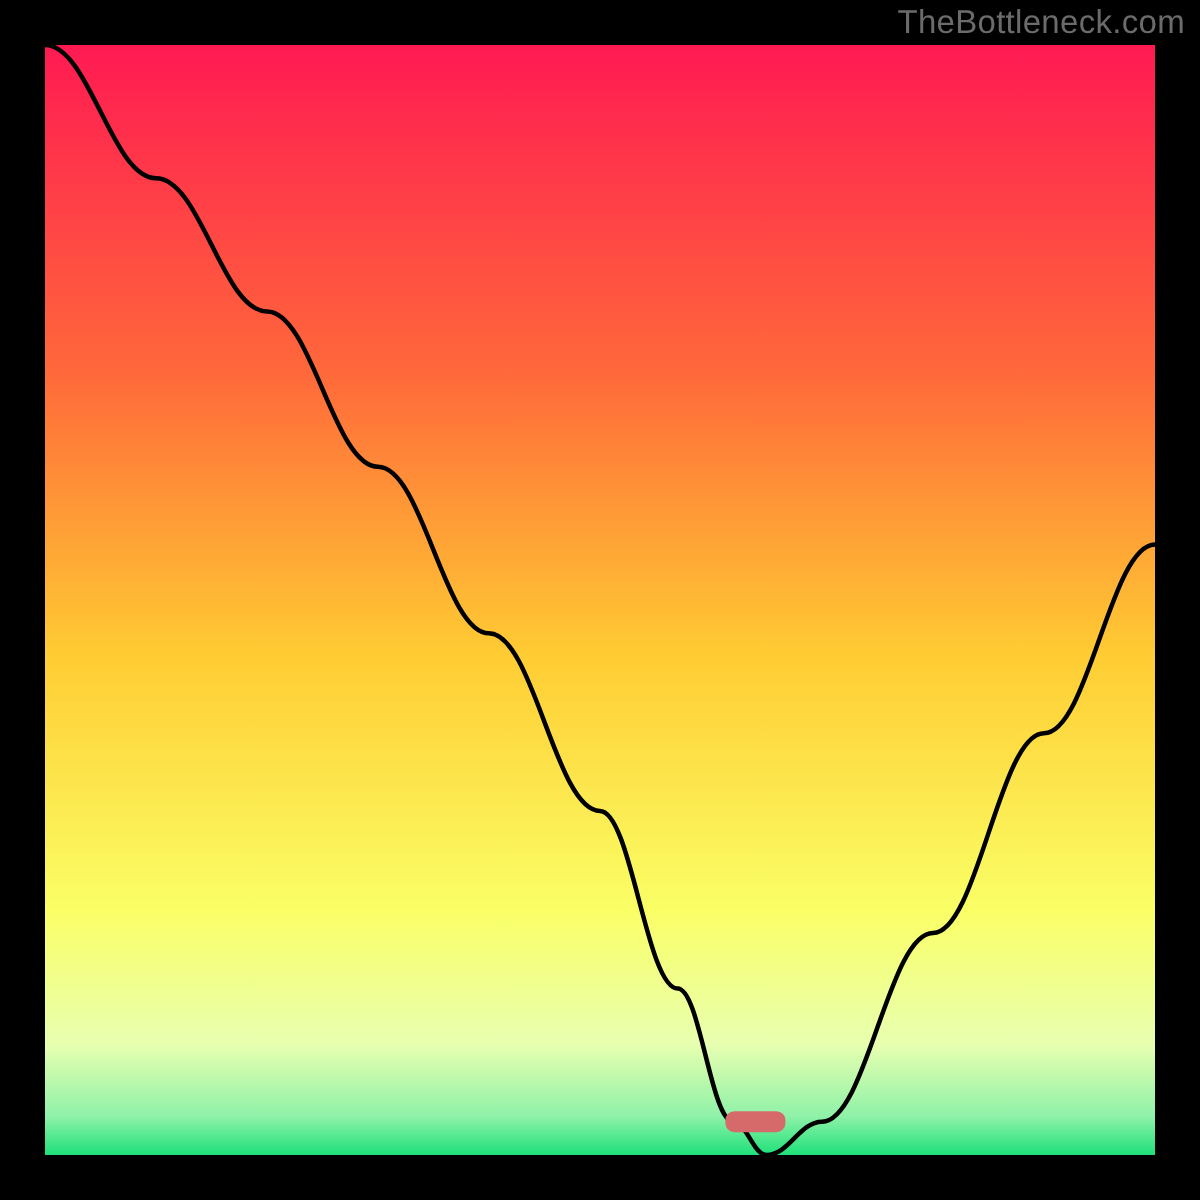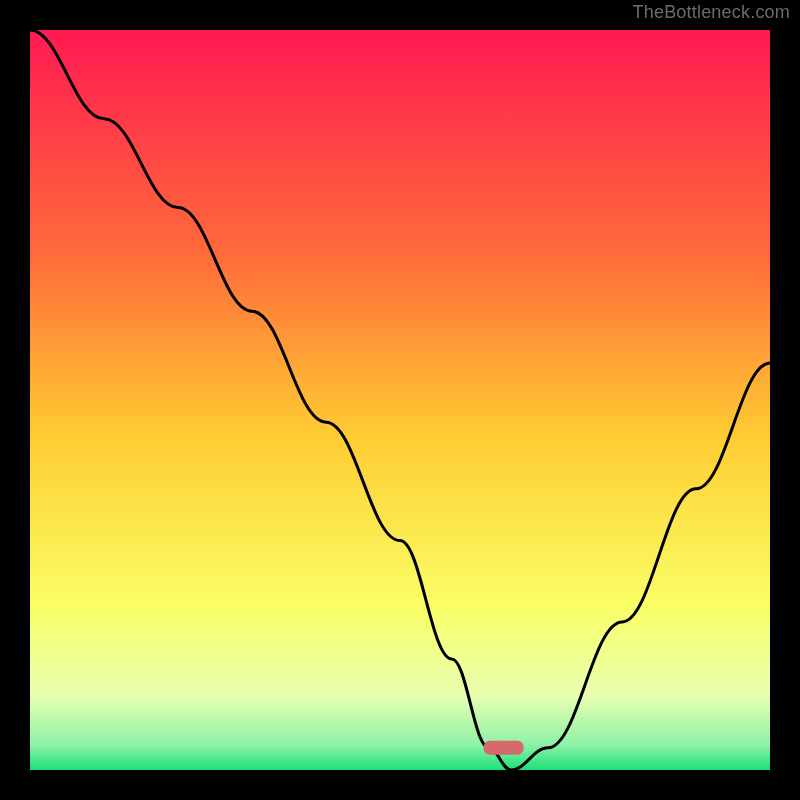--- a/index.html
+++ b/index.html
@@ -14,21 +14,21 @@
   .chart-wrap {
     position: relative;
     width: 800px;
     height: 800px;
   }
   .watermark {
     position: absolute;
     top: 2px;
     right: 10px;
     color: #6b6b6b;
-    font-size: 18px;
+    font-size: 22px;
     font-weight: 500;
     z-index: 10;
     letter-spacing: 0.2px;
   }
   svg.chart {
     position: absolute;
     top: 30px;
     left: 30px;
   }
 </style>

